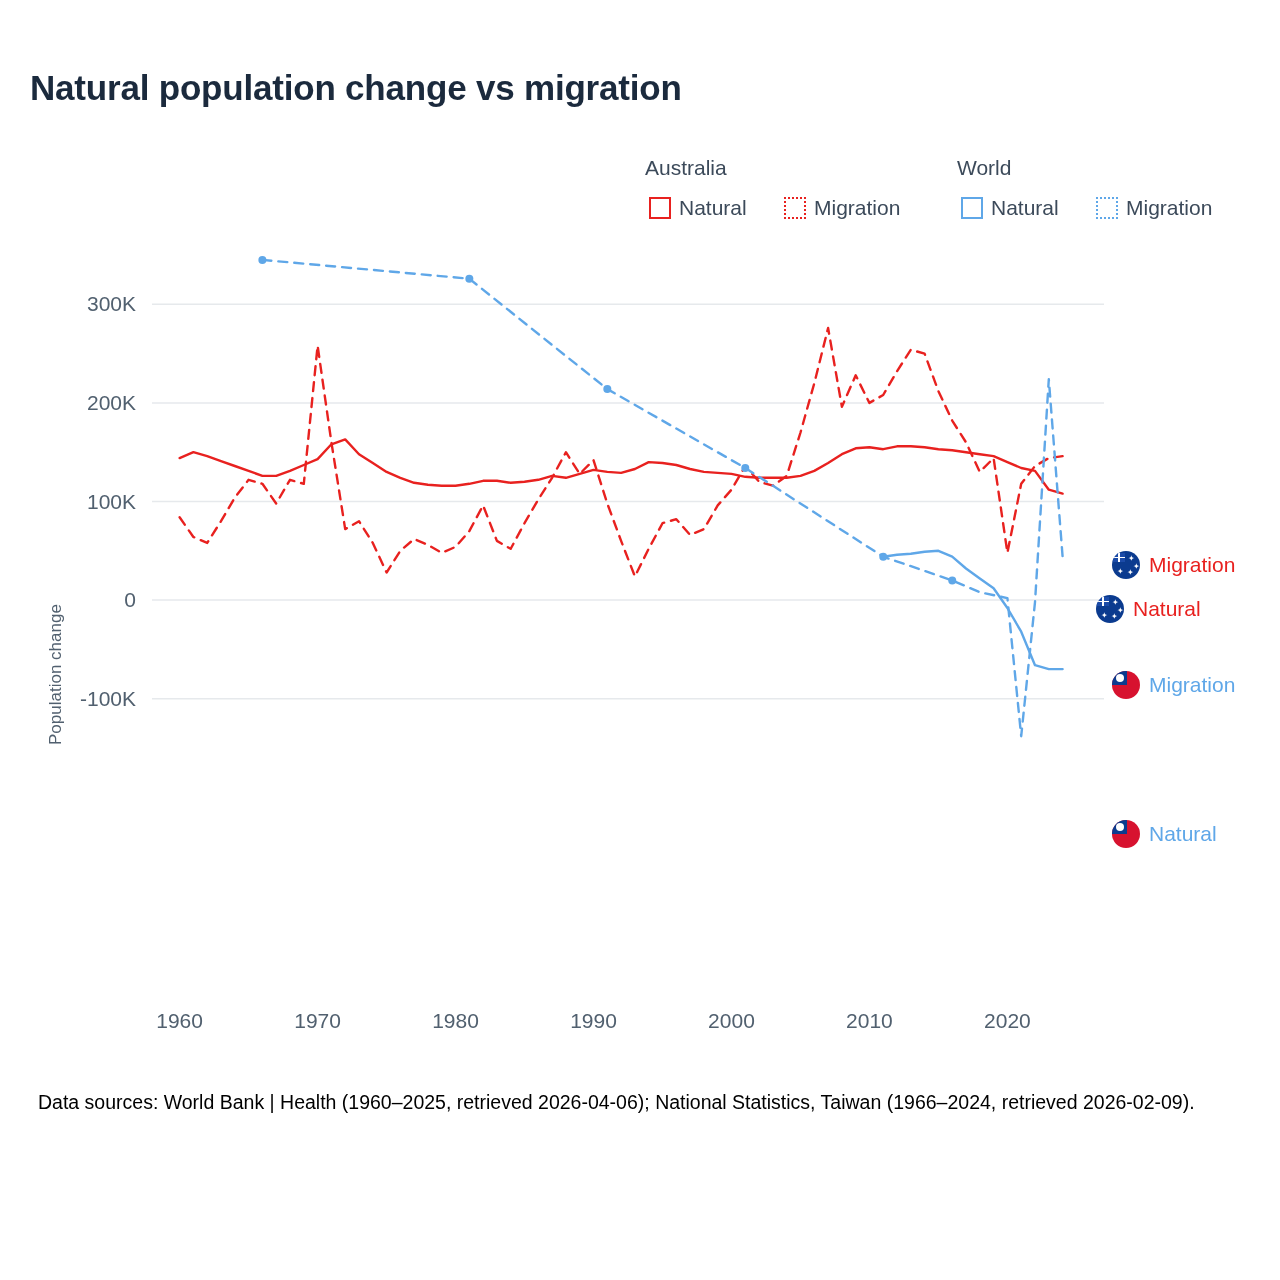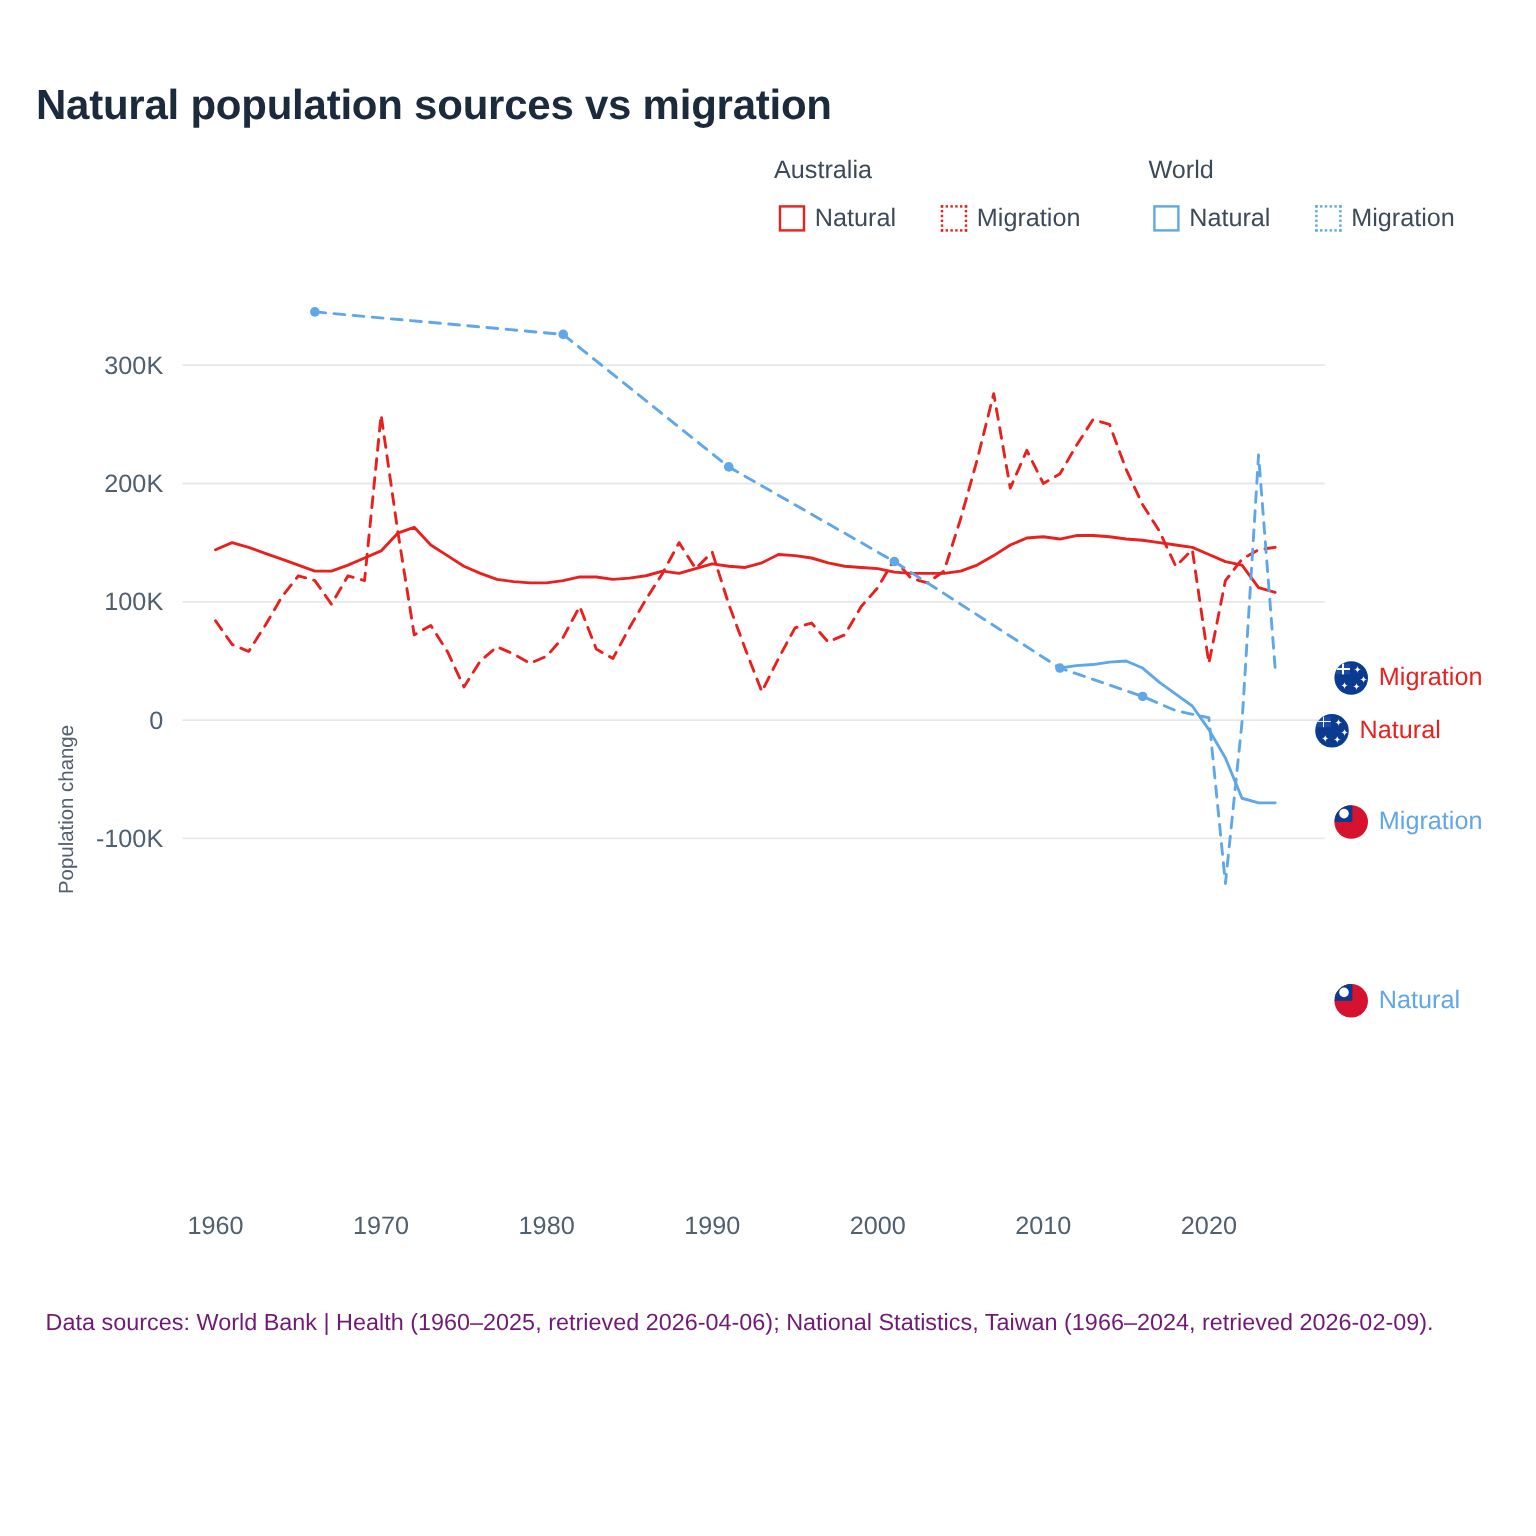--- a/index.html
+++ b/index.html
@@ -25,21 +25,21 @@
     top: 68px;
     font-size: 35px;
     font-weight: bold;
     color: #1b2a3d;
     letter-spacing: -0.2px;
   }
   
   .legend {
     position: absolute;
     left: 645px;
-    top: 130px;
+    top: 156px;
     width: 620px;
     height: 90px;
   }
   .legend-group-title {
     position: absolute;
     font-size: 21px;
     color: #3c4a5a;
   }
   .legend-row {
     position: absolute;
@@ -141,32 +141,32 @@
     border-radius: 50%;
     background: #fff;
   }
   
   .footer {
     position: absolute;
     left: 38px;
     top: 1088px;
     width: 1220px;
     font-size: 19.5px;
-    color: #701a75;
+    color: #000000;
     line-height: 1.45;
   }
   .footer .src { display: block; }
   .footer .link { display: block; margin-top: 11px; }
 </style>
 </head>
 <body>
 
 <div class="page">
 
-  <div class="title">Natural population sources vs migration</div>
+  <div class="title">Natural population change vs migration</div>
 
   <div class="legend">
     <div class="legend-group-title" style="left:0px; top:0px;">Australia</div>
     <div class="legend-group-title" style="left:312px; top:0px;">World</div>
 
     <div class="legend-row" style="left:4px; top:40px;">
       <span class="swatch sw-au-solid"></span>
       <span class="legend-label" style="color:#3c4a5a;">Natural</span>
     </div>
     <div class="legend-row" style="left:139px; top:40px;">

